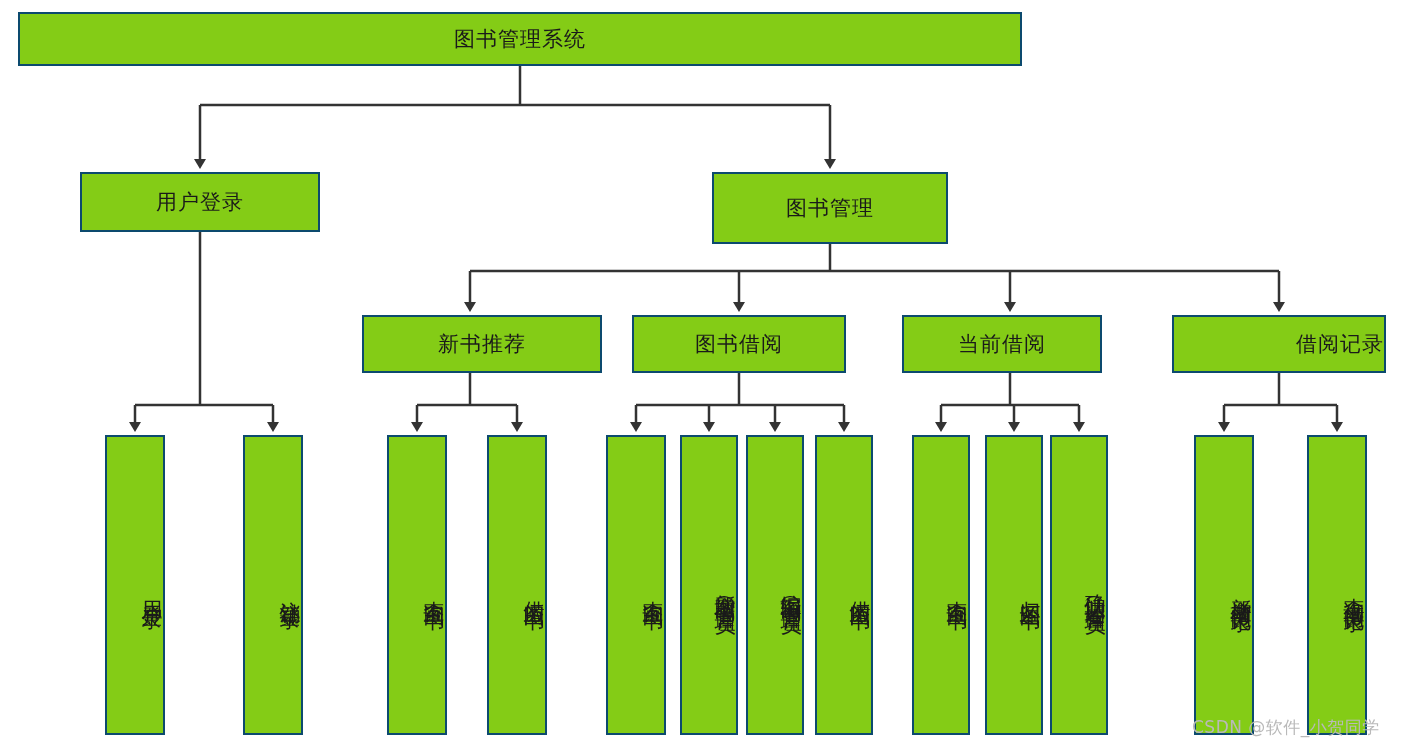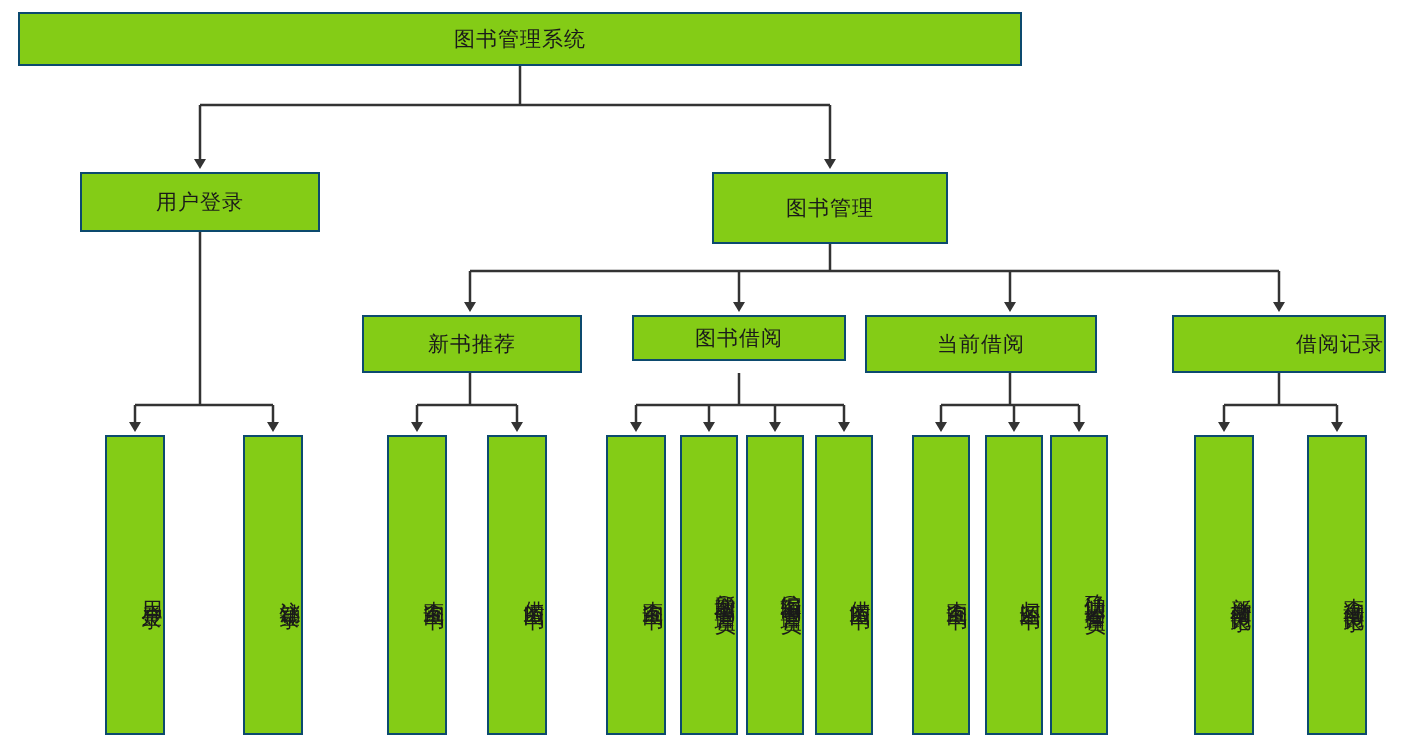--- a/index.html
+++ b/index.html
@@ -113,27 +113,27 @@
   <div id="nodes">
       <div class="node horizontal" style="left: 18px; top: 12px; width: 1004px; height: 54px;">
         <span>图书管理系统</span>
       </div>
       <div class="node horizontal" style="left: 80px; top: 172px; width: 240px; height: 60px;">
         <span>用户登录</span>
       </div>
       <div class="node horizontal" style="left: 712px; top: 172px; width: 236px; height: 72px;">
         <span>图书管理</span>
       </div>
-      <div class="node horizontal" style="left: 362px; top: 315px; width: 220px; height: 58px;">
+      <div class="node horizontal" style="left: 362px; top: 315px; width: 240px; height: 58px;">
         <span>新书推荐</span>
       </div>
-      <div class="node horizontal" style="left: 632px; top: 315px; width: 214px; height: 46px;">
+      <div class="node horizontal" style="left: 632px; top: 315px; width: 214px; height: 58px;">
         <span>图书借阅</span>
       </div>
-      <div class="node horizontal" style="left: 865px; top: 315px; width: 232px; height: 58px;">
+      <div class="node horizontal" style="left: 902px; top: 315px; width: 200px; height: 58px;">
         <span>当前借阅</span>
       </div>
       <div class="node horizontal" style="left: 1172px; top: 315px; width: 214px; height: 58px; justify-content: flex-end;">
         <span>借阅记录</span>
       </div>
       <div class="node vertical" style="left: 105px; top: 435px; width: 60px; height: 300px;">
         <span class="vtext">用户登录</span>
       </div>
       <div class="node vertical" style="left: 243px; top: 435px; width: 60px; height: 300px;">
         <span class="vtext">注销登录</span>
@@ -166,13 +166,14 @@
         <span class="vtext">确认归还（管理员）</span>
       </div>
       <div class="node vertical" style="left: 1194px; top: 435px; width: 60px; height: 300px;">
         <span class="vtext">新增借阅记录</span>
       </div>
       <div class="node vertical" style="left: 1307px; top: 435px; width: 60px; height: 300px;">
         <span class="vtext">查询借阅记录</span>
       </div>
     </div>
 
+  <div class="watermark" style="left: 1192px; top: 716px;">CSDN @软件_小贺同学</div>
 </div>
 
 </body></html>

